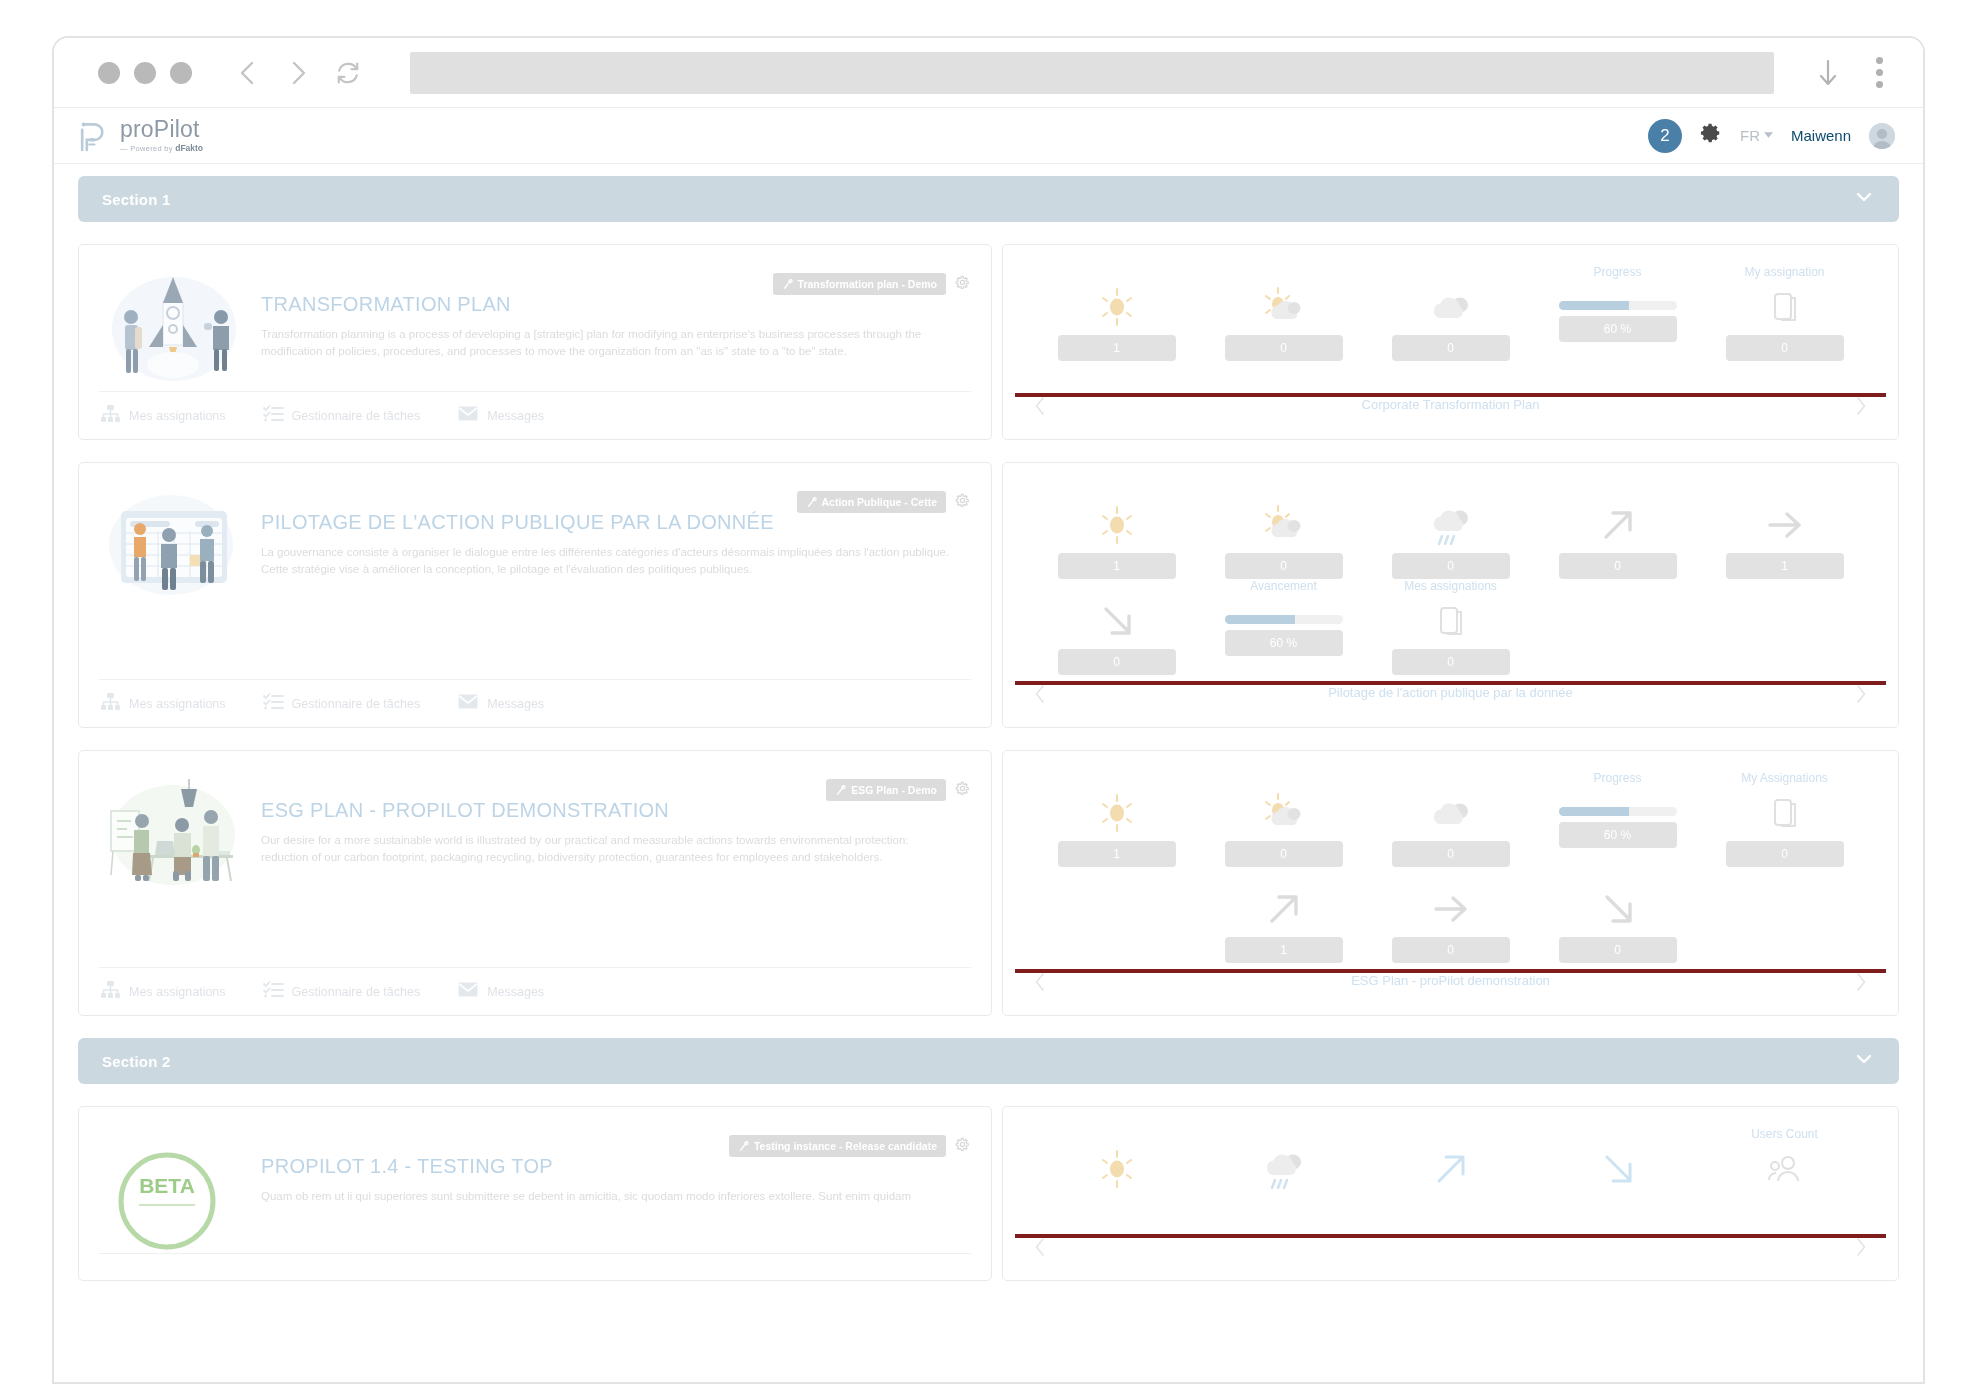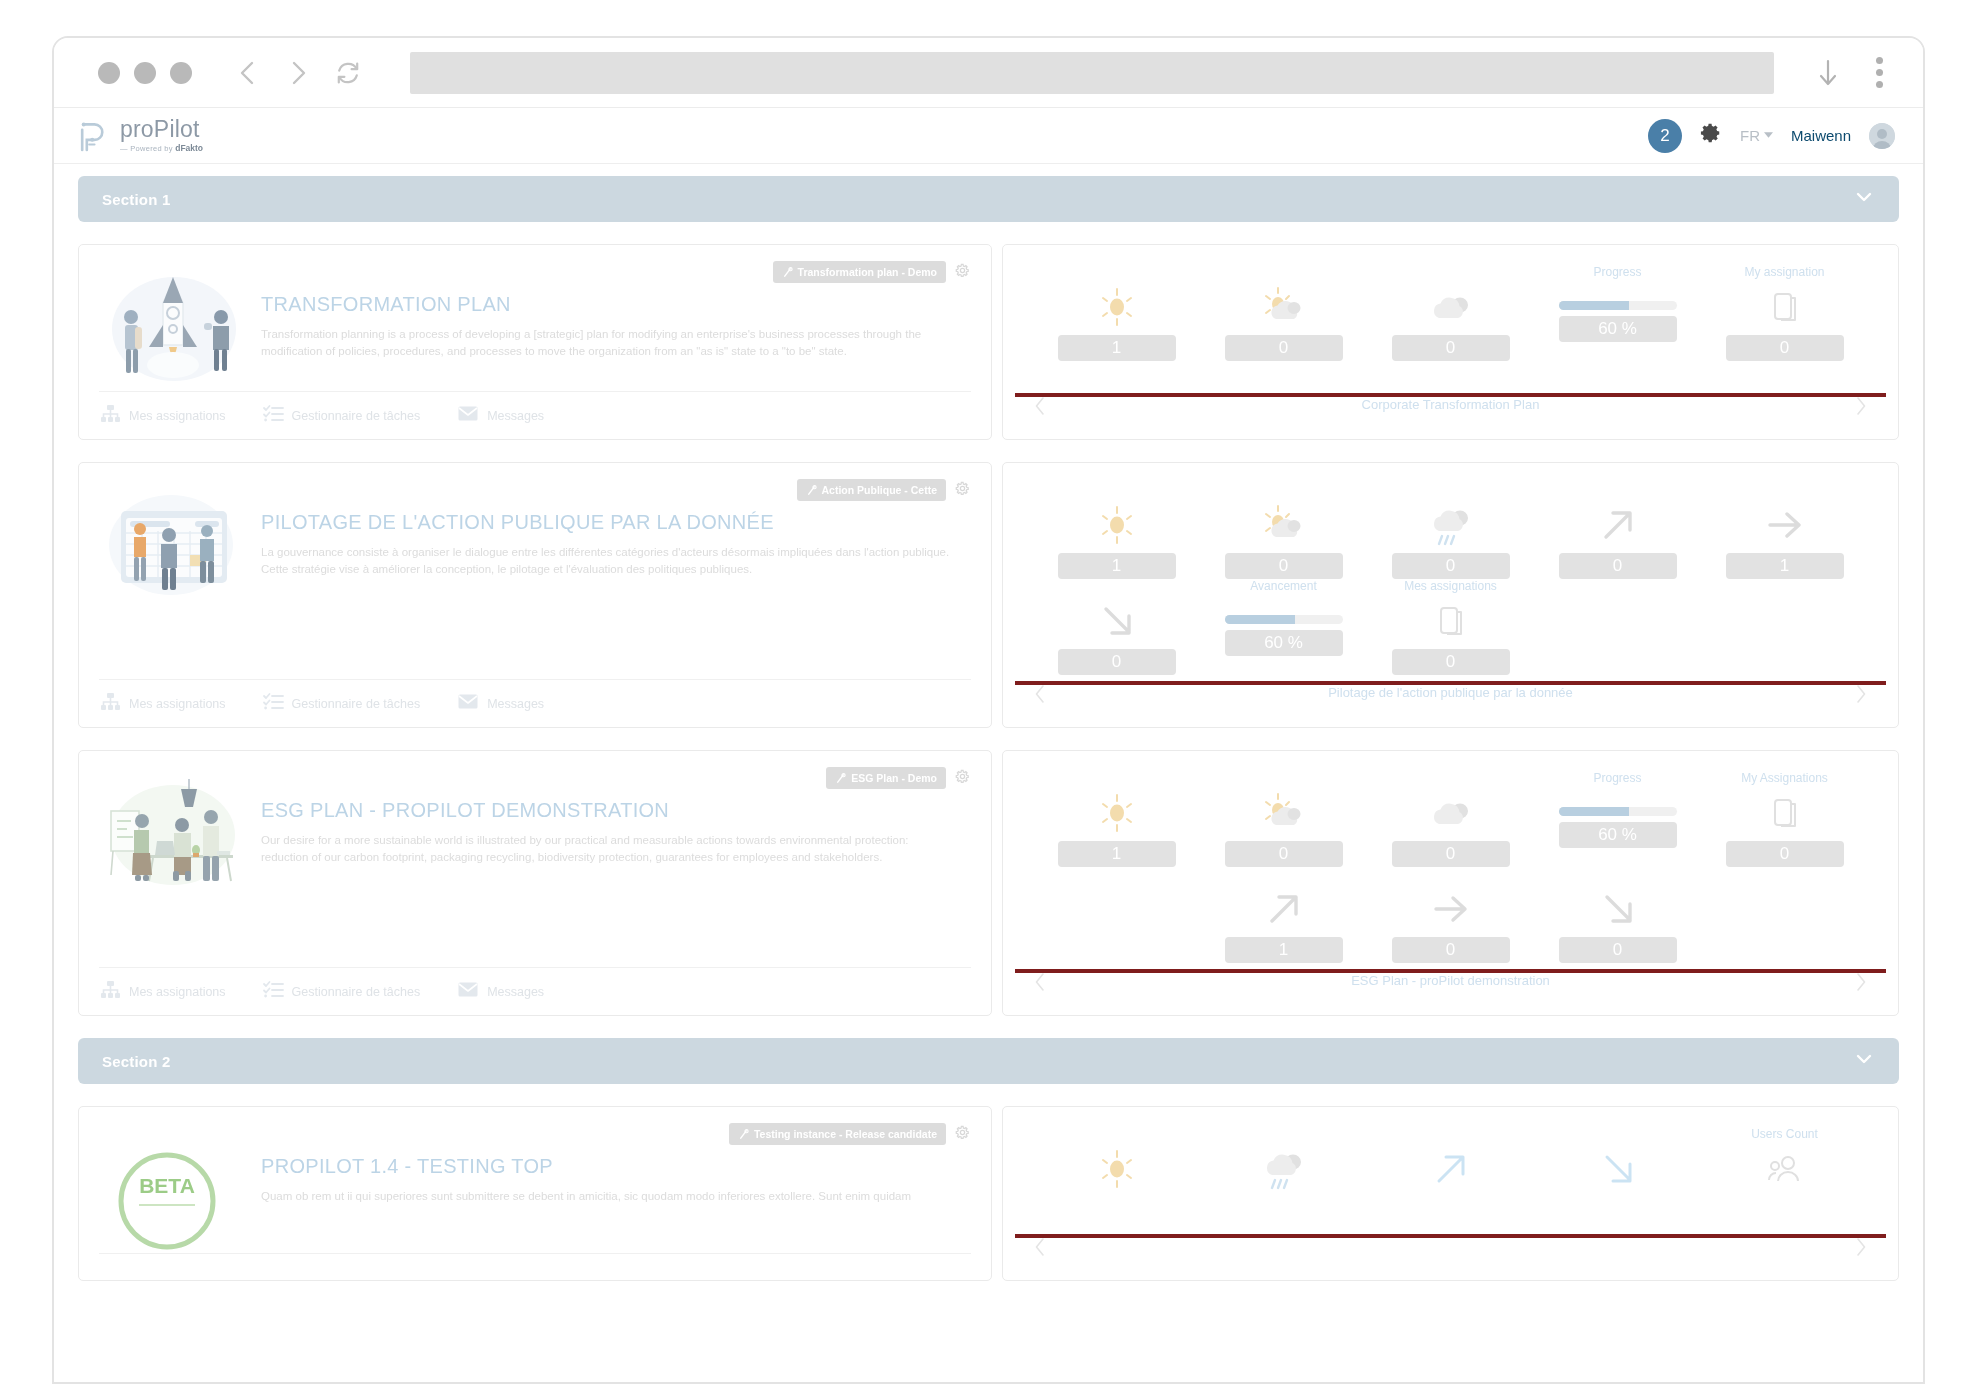--- a/index.html
+++ b/index.html
@@ -131,21 +131,21 @@
   .left-top { display: flex; gap: 12px; flex: 1; position: relative; }
   .illus { width: 150px; min-width: 150px; height: 130px; position: relative; }
   .left-text { flex: 1; padding-top: 32px; }
   .proj-title {
     font-size: 20px; color: #bcd4e6; letter-spacing: .3px;
     margin-bottom: 10px; font-weight: 400;
   }
   .proj-desc { font-size: 11.5px; color: #dcdcdc; line-height: 1.45; max-width: 690px; }
 
   .tag-row {
-    position: absolute; right: 0; top: 0;
+    position: absolute; right: 0; top: 12px;
     display: flex; align-items: center; gap: 8px;
   }
   .tag {
     background: #dcdcdc; color: #ffffff;
     font-size: 10.5px; font-weight: bold;
     border-radius: 3px;
     padding: 5px 9px;
     display: flex; align-items: center; gap: 5px;
     white-space: nowrap;
   }
@@ -168,21 +168,21 @@
     width: 20%;
     display: flex; flex-direction: column; align-items: center;
   }
   .kpi-label { font-size: 12px; color: #cfe0ee; margin-bottom: 2px; height: 16px; }
   .kpi-icon { height: 48px; display:flex; align-items:center; justify-content:center; }
   .kpi-pill {
     width: 118px; height: 26px;
     background: #e2e2e2;
     border-radius: 4px;
     display: flex; align-items: center; justify-content: center;
-    color: #ffffff; font-size: 17px;
+    color: #ffffff; font-size: 12px;
     margin-top: 4px;
   }
   .kpi-progress { width: 118px; height: 9px; background: #f0f0f0; border-radius: 5px; overflow: hidden; margin-top: 18px; margin-bottom: 2px;}
   .kpi-progress > i { display:block; height: 100%; background: #b8cfe0; }
 
   .right-footer {
     border-top: 4px solid #7f1d1d;
     height: 46px;
     display: flex; align-items: flex-start;
     padding: 0 20px;

